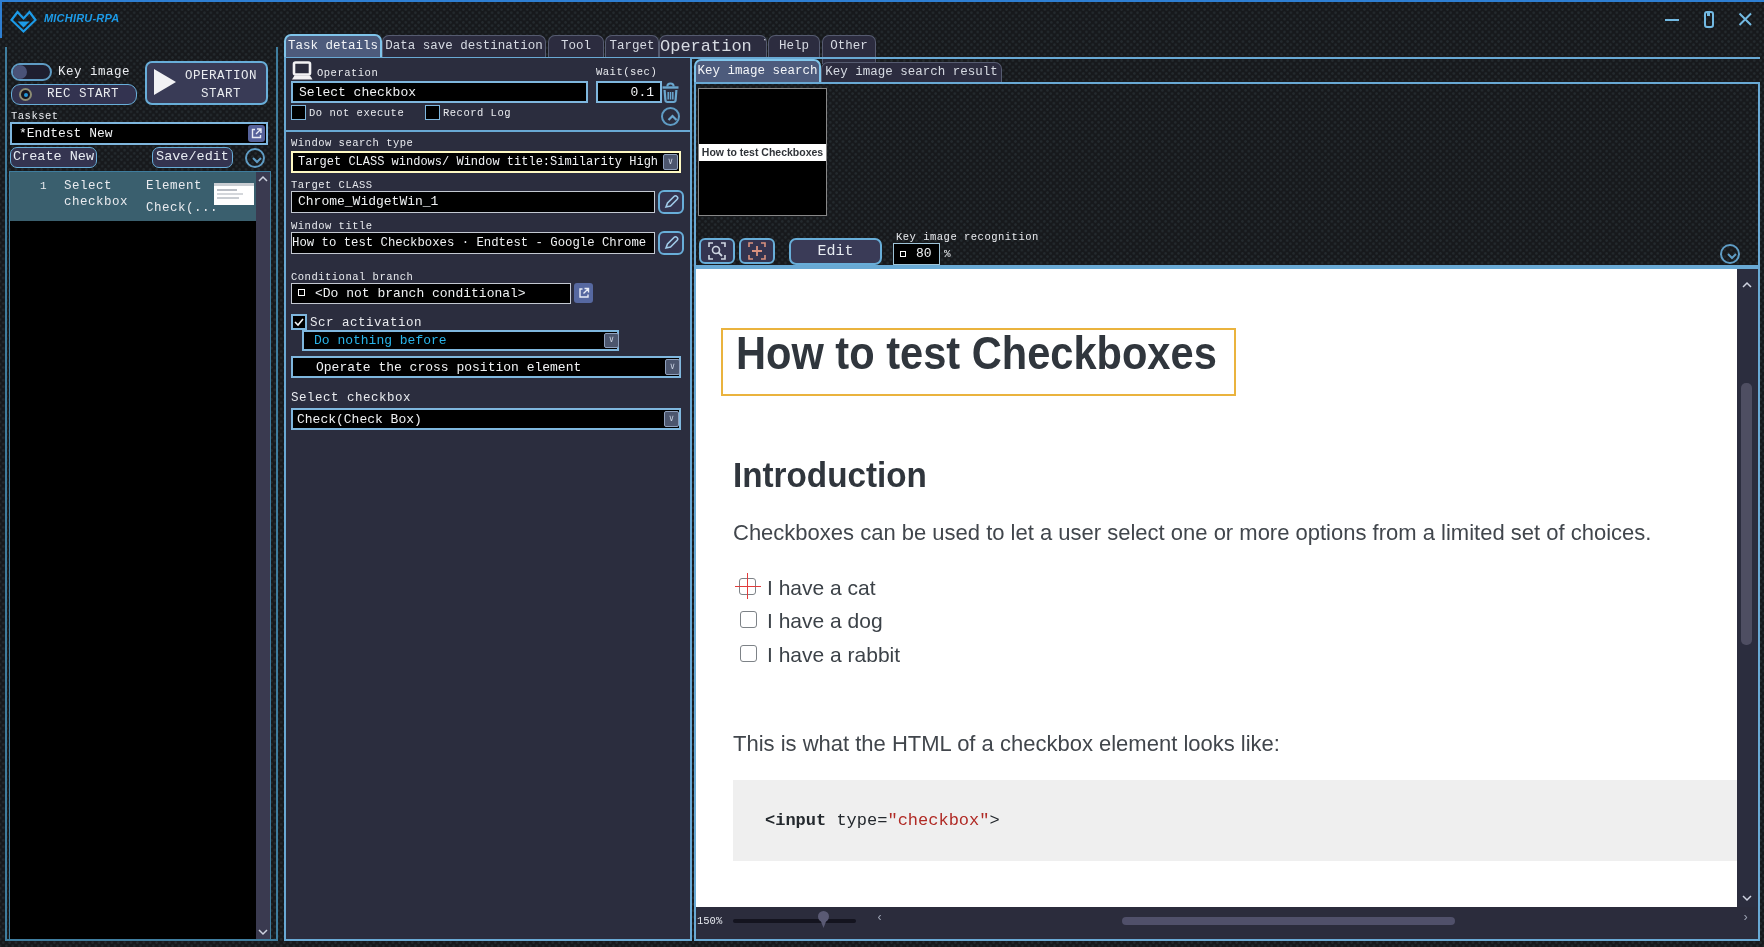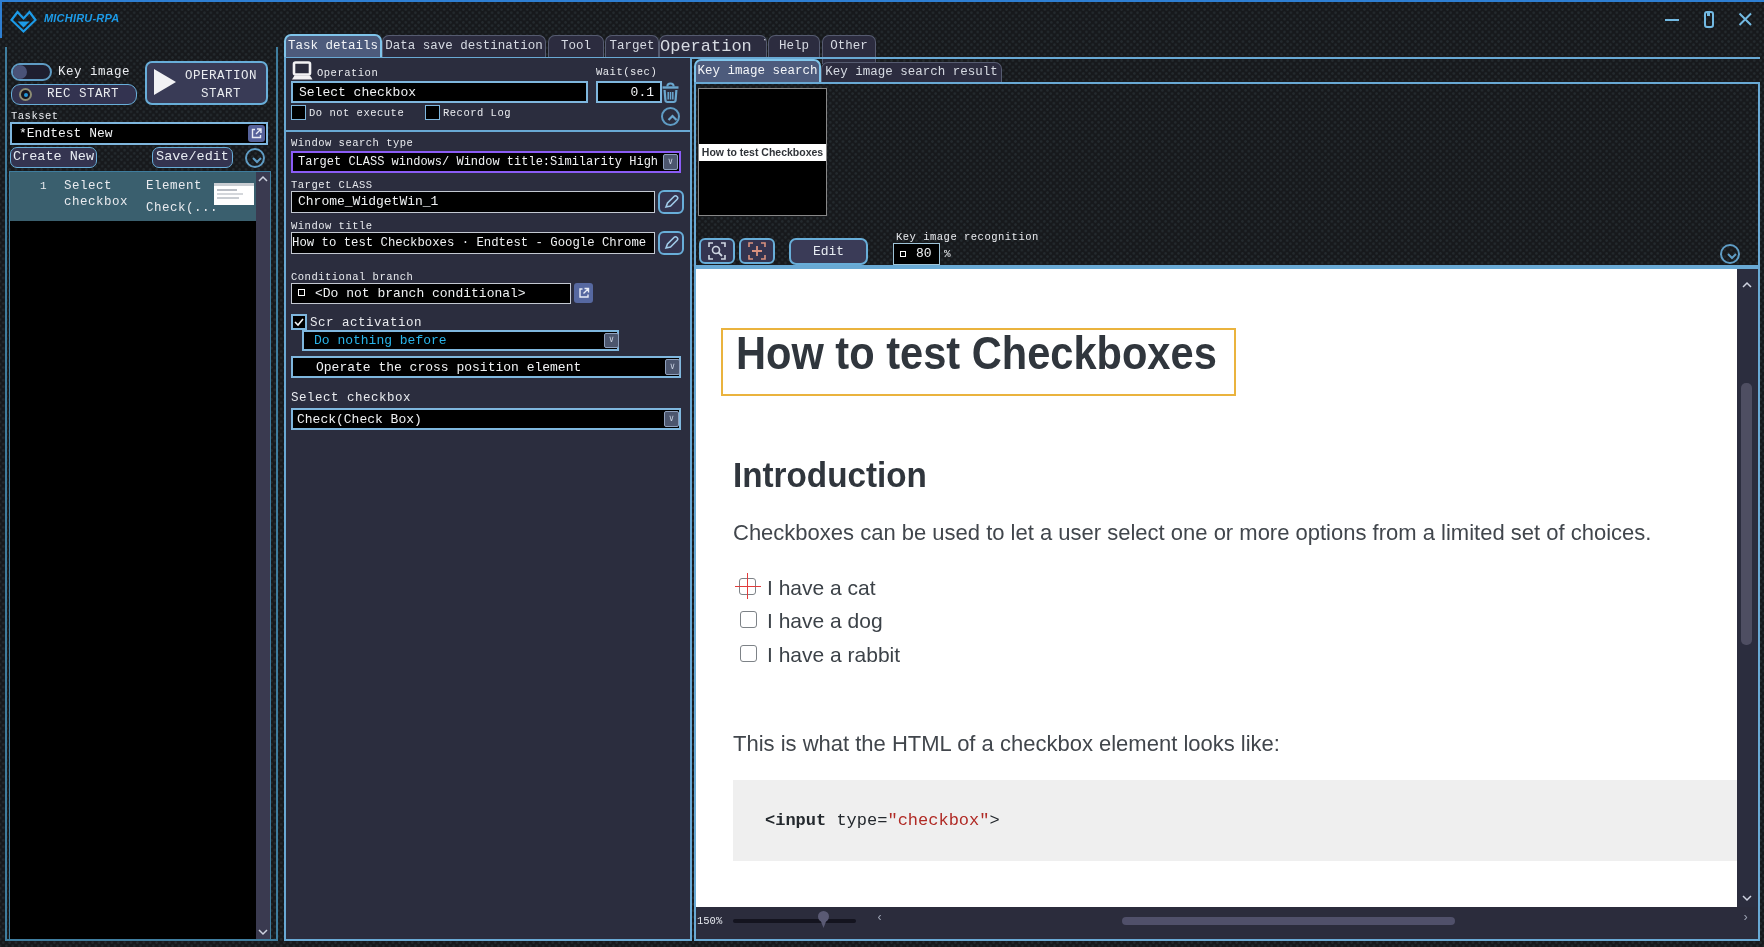--- a/index.html
+++ b/index.html
@@ -124,21 +124,21 @@
 <div class="inp" style="left:425px;top:105px;width:15px;height:15px;border:1.5px solid #7fb7de;"></div>
 <div class="lbl" style="left:443px;top:107px;font-size:10.5px;">Record Log</div>
 <div class="circ" style="left:661px;top:107px;width:19px;height:19px;">
     <svg width="15" height="15">
       <path d="M3.5 9 L7.5 5 L11.5 9" stroke="#6aa7cf" stroke-width="2.2" fill="none"></path>
     </svg>
   </div>
 <div class="abs" style="left:286px;top:130px;width:404px;height:1.5px;background:#69a9d4;"></div>
 
 <div class="lbl" style="left:291px;top:137px;">Window search type</div>
-<div class="inp" style="left:291px;top:151px;width:390px;height:22px;border:2px solid #8b5cf6;font-size:12px;line-height:19px;padding-left:5px;">Target CLASS windows/ Window title:Similarity High</div>
+<div class="inp" style="left:291px;top:151px;width:390px;height:22px;border:2px solid #fef9c3;font-size:12px;line-height:19px;padding-left:5px;">Target CLASS windows/ Window title:Similarity High</div>
 <div class="ddarrow" style="left:663px;top:154px;">∨</div>
 
 <div class="lbl" style="left:291px;top:179px;">Target CLASS</div>
 <div class="inp" style="left:291px;top:191px;width:364px;height:22px;border:1px solid #c4c9d2;font-size:13px;line-height:20px;padding-left:6px;">Chrome_WidgetWin_1</div>
 <div class="btn" style="left:658px;top:190px;width:26px;height:24px;border-radius:6px;"></div>
 <svg class="abs" style="left:663px;top:194px;" width="16" height="16">
     <path d="M3 13 L4.5 9 L11 2.5 Q12.5 1 14 2.5 Q15.5 4 14 5.5 L7.5 12 Z" fill="none" stroke="#9fc9e8" stroke-width="1.6"></path>
   </svg>
 
 <div class="lbl" style="left:291px;top:220px;">Window title</div>
@@ -182,21 +182,21 @@
 <svg class="abs" style="left:708px;top:242px;" width="18" height="18">
   <path d="M1 5 V1 H5 M13 1 H17 V5 M17 13 V17 H13 M5 17 H1 V13" stroke="#cfd6e2" stroke-width="1.6" fill="none"></path>
   <circle cx="8" cy="8" r="3.5" stroke="#cfd6e2" stroke-width="1.6" fill="none"></circle>
   <path d="M10.5 10.5 L14 14" stroke="#cfd6e2" stroke-width="1.8"></path>
 </svg>
 <div class="btn" style="left:739px;top:238px;width:36px;height:26px;border-radius:6px;"></div>
 <svg class="abs" style="left:748px;top:242px;" width="18" height="18">
   <path d="M1 5 V1 H5 M13 1 H17 V5 M17 13 V17 H13 M5 17 H1 V13" stroke="#d9917f" stroke-width="1.6" fill="none"></path>
   <path d="M9 4 V14 M4 9 H14" stroke="#d9917f" stroke-width="1.8"></path>
 </svg>
-<div class="btn" style="left:789px;top:238px;width:79px;height:27px;background:#3a3b57;font-size:13px;line-height:24px;">Edit</div>
+<div class="btn" style="left:789px;top:238px;width:93px;height:27px;background:#3a3b57;font-size:15px;line-height:24px;">Edit</div>
 <div class="lbl" style="left:896px;top:231px;">Key image recognition</div>
 <div class="inp" style="left:893px;top:243px;width:47px;height:22px;border:1.5px solid #9fc4d8;font-size:13px;line-height:20px;">
     <span style="position:absolute;left:6px;top:7px;width:6px;height:6px;border:1.6px solid #fff;"></span>
     <span style="position:absolute;left:22px;">80</span>
   </div>
 <div class="lbl" style="left:944px;top:248px;font-size:11px;">%</div>
 <div class="circ" style="left:1720px;top:244px;">
     <svg width="16" height="16">
       <path d="M4 6 L8 10 L12 6" stroke="#5f9cc4" stroke-width="2" fill="none"></path>
     </svg>

